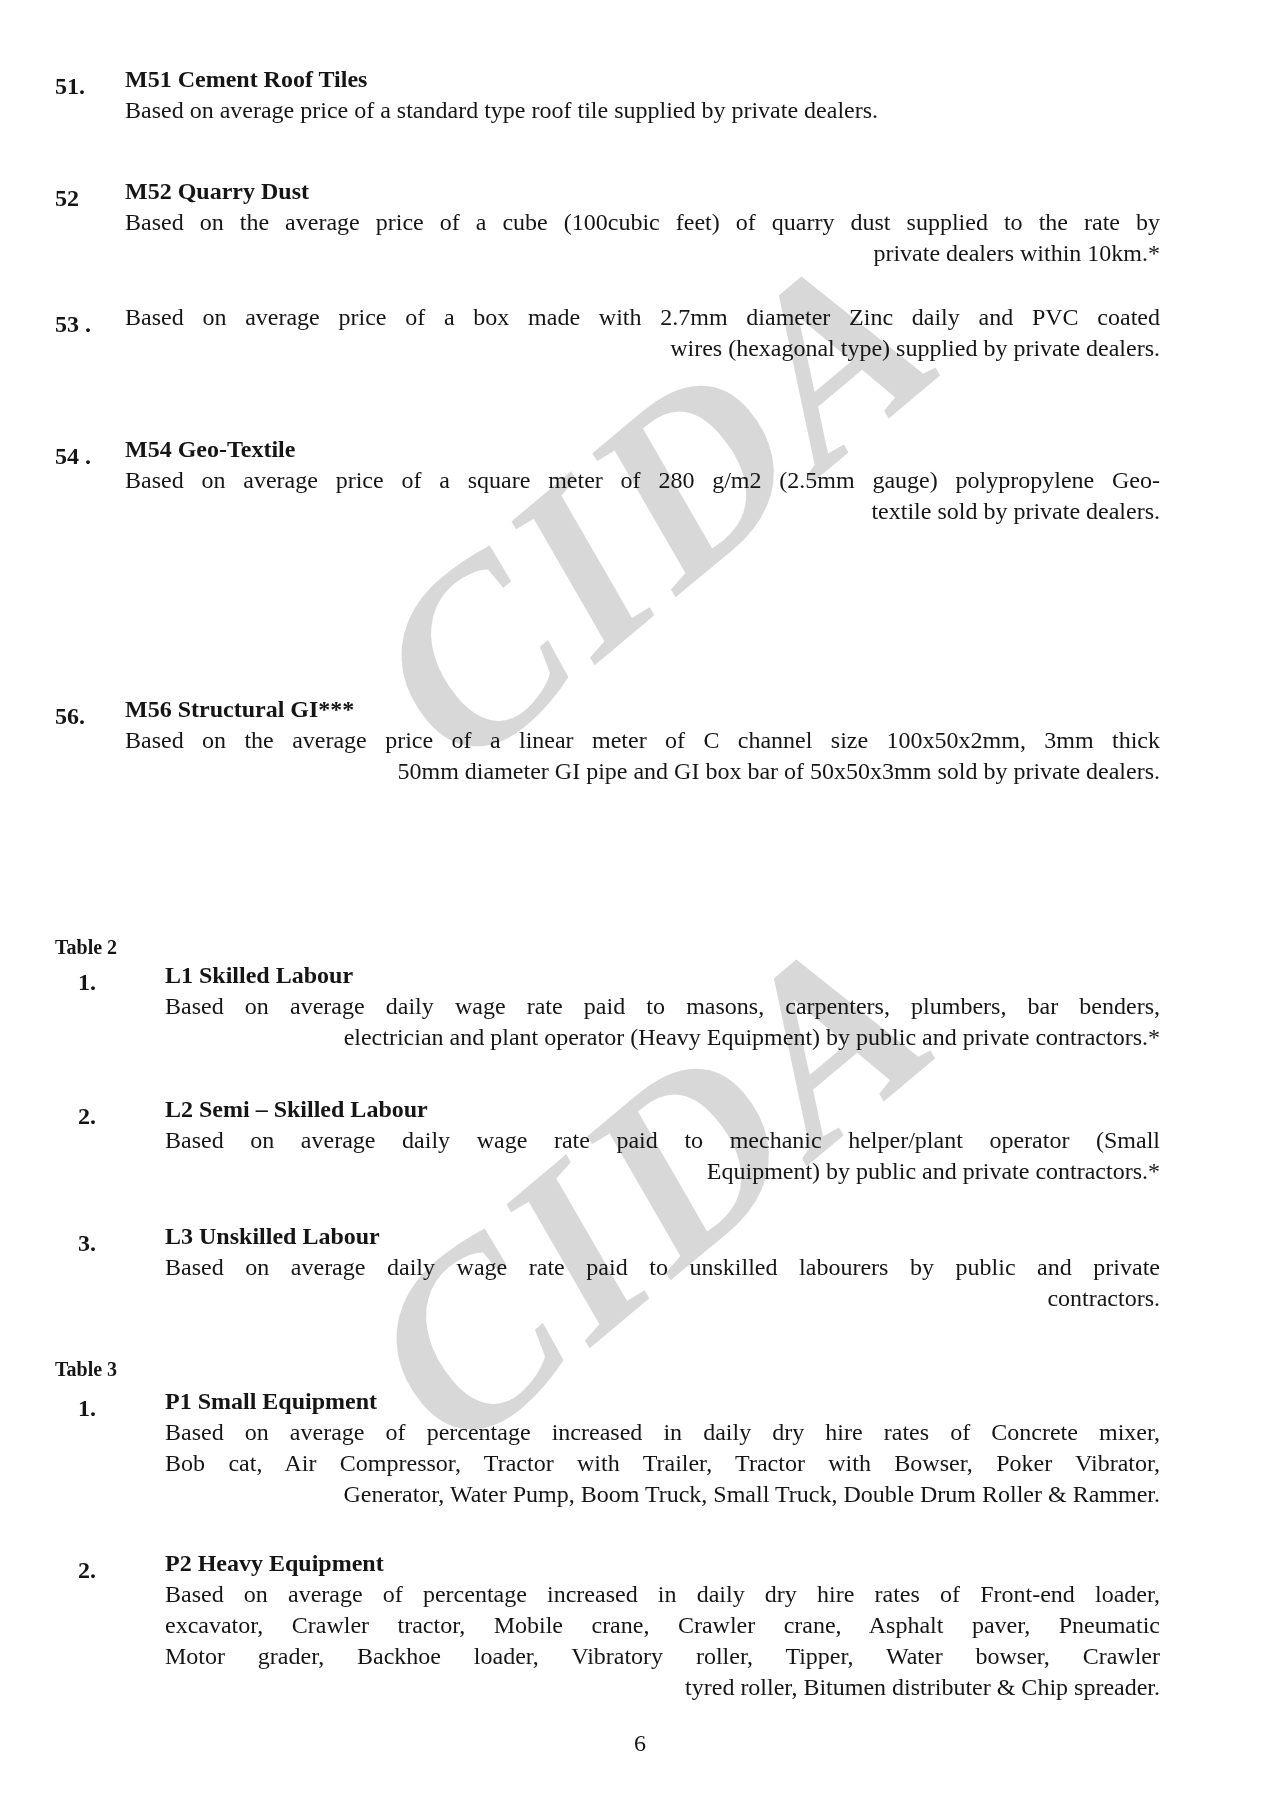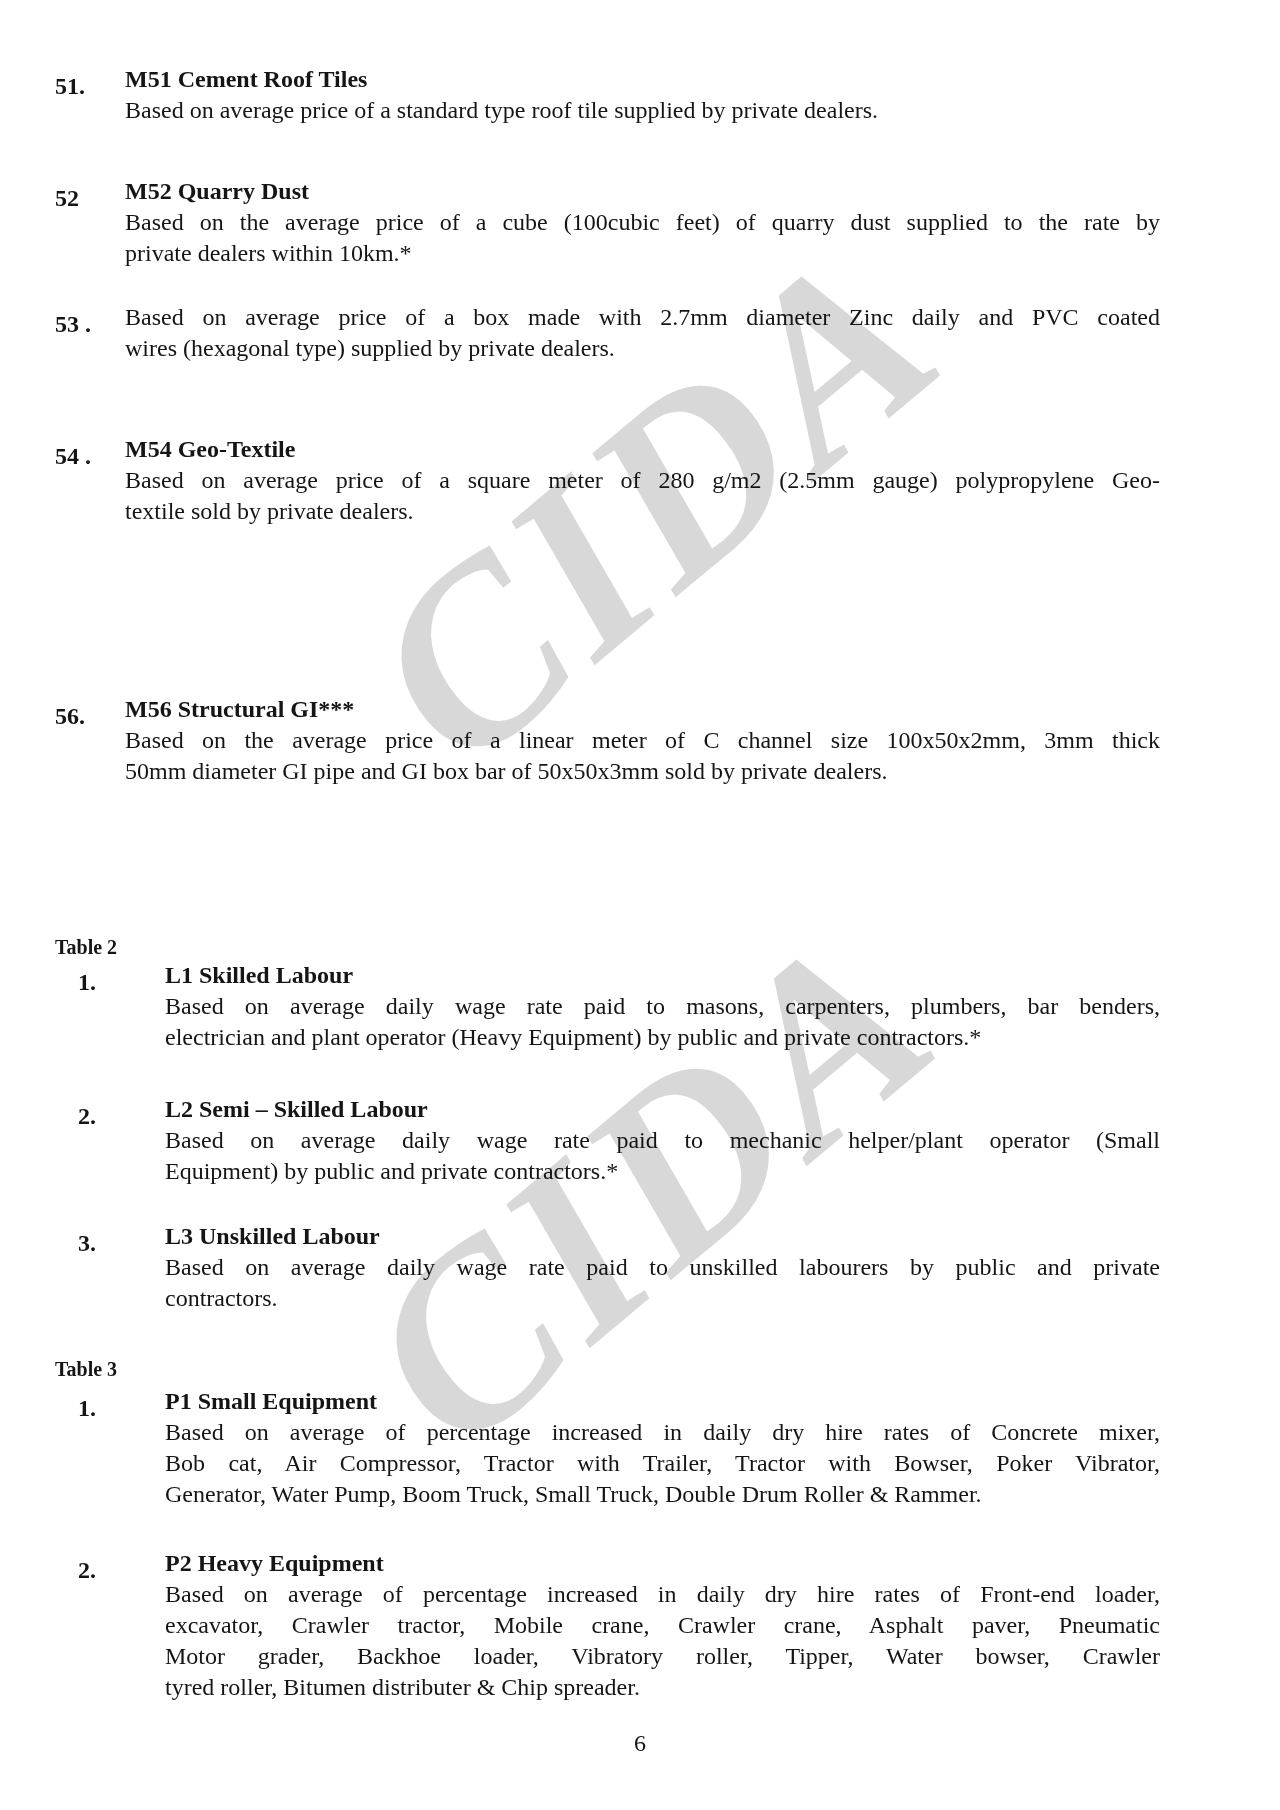--- a/index.html
+++ b/index.html
@@ -40,21 +40,21 @@
   .doc-item .num {
     position: absolute;
     left: -70px;
     top: 7px;
     font-weight: bold;
     white-space: nowrap;
   }
   .tbl-item { left: 165px; }
   .tbl-item .num { left: -87px; }
   .ttl { font-weight: bold; white-space: nowrap; }
-  .ln { white-space: nowrap; }
+  .ln { white-space: nowrap; text-align: right; }
   .ln.just {
     white-space: normal;
     width: 1035px;
     text-align: justify;
     text-align-last: justify;
   }
   .tbl-item .ln.just { width: 995px; }
   .tbl-label {
     position: absolute;
     left: 55px;

